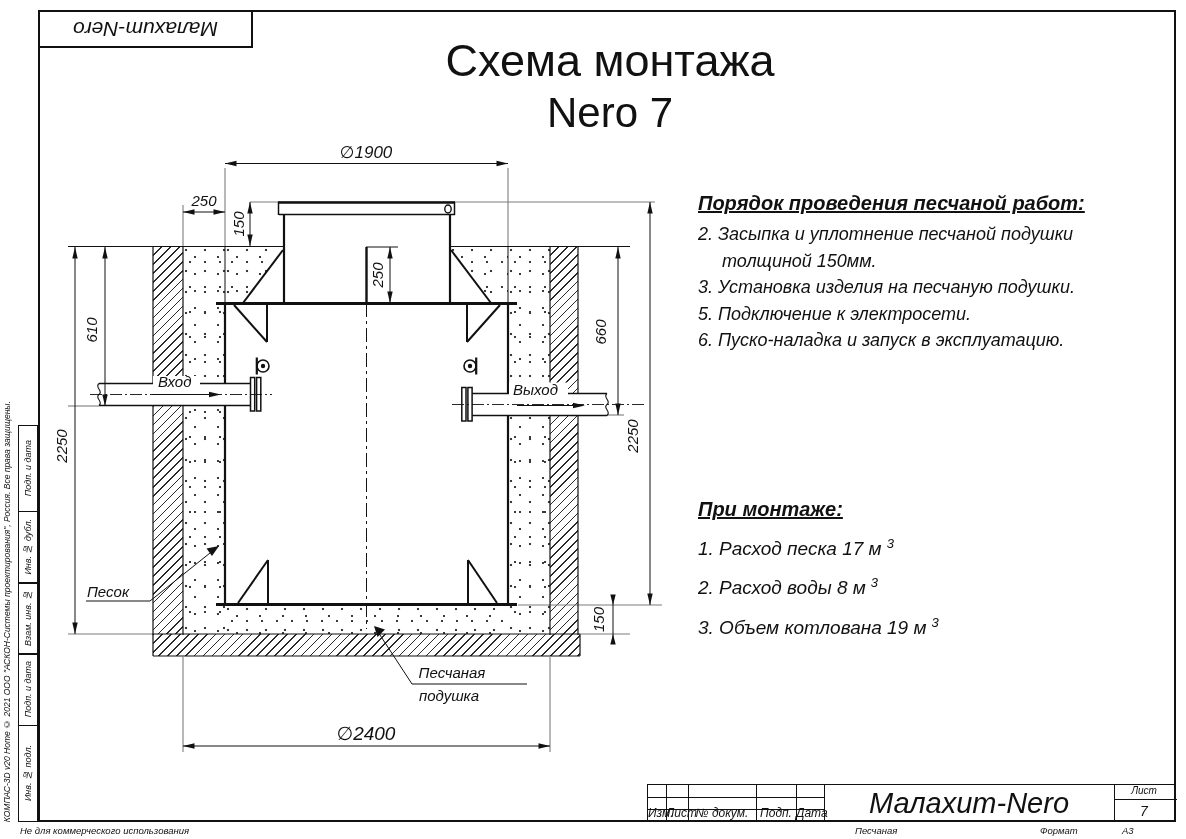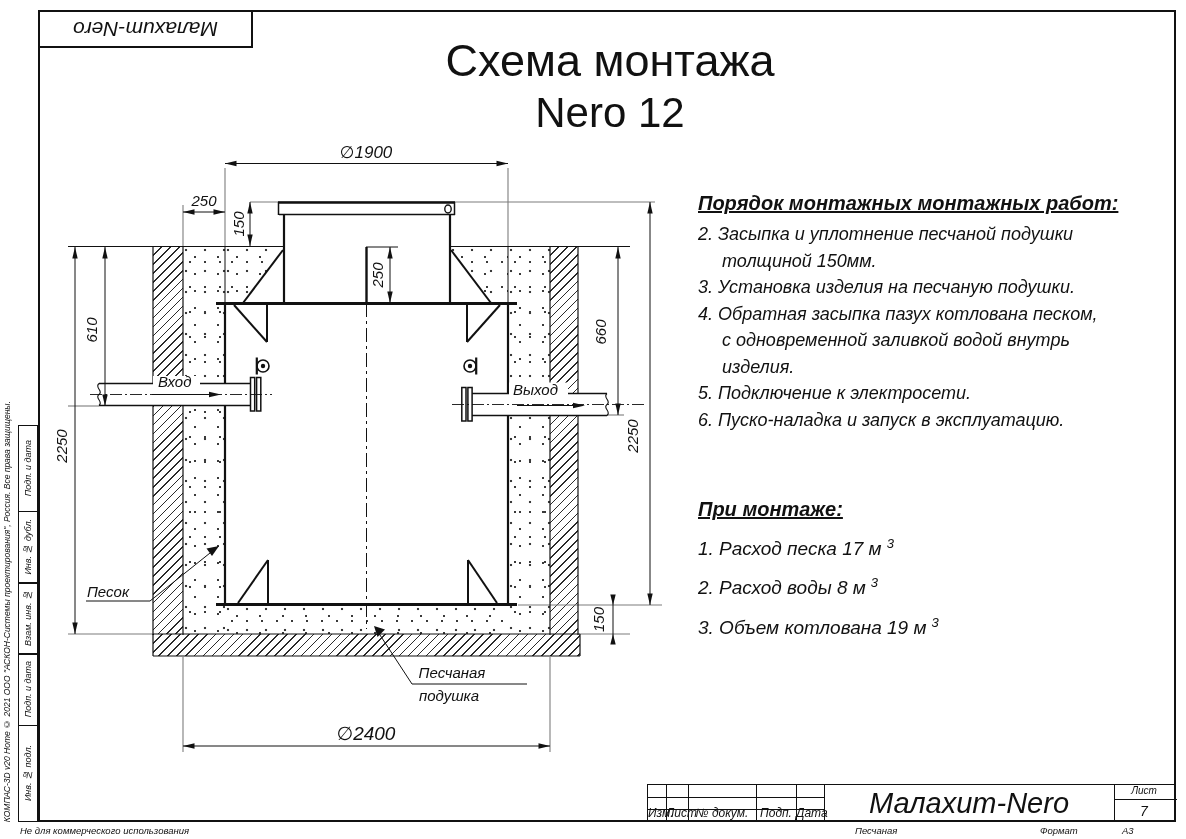--- a/index.html
+++ b/index.html
@@ -236,31 +236,28 @@
     </g>
   </svg>
 
   <div class="abs" id="frame"></div>
   <div class="abs" id="logo-box">
     <span>Малахит-Nero</span>
   </div>
 
   <div class="abs" id="title">
     <div class="t1">Схема монтажа</div>
-    <div class="t2">Nero 12</div>
+    <div class="t2">Nero 7</div>
   </div>
 
   <div class="abs" id="instructions">
-    <div class="blk-head">Порядок монтажных монтажных работ:</div>
+    <div class="blk-head">Порядок проведения песчаной работ:</div>
     <div class="ins-item">2. Засыпка и уплотнение песчаной подушки
 толщиной 150мм.</div>
     <div class="ins-item">3. Установка изделия на песчаную подушки.</div>
-    <div class="ins-item">4. Обратная засыпка пазух котлована песком,
-с одновременной заливкой водой внутрь
-изделия.</div>
     <div class="ins-item">5. Подключение к электросети.</div>
     <div class="ins-item">6. Пуско-наладка и запуск в эксплуатацию.</div>
   </div>
 
   <div class="abs" id="montage">
     <div class="blk-head">При монтаже:</div>
     <div class="mon-item"><span>1. Расход песка 17 м</span><sup>3</sup></div>
     <div class="mon-item"><span>2. Расход воды 8 м</span><sup>3</sup></div>
     <div class="mon-item"><span>3. Объем котлована 19 м</span><sup>3</sup></div>
   </div>

